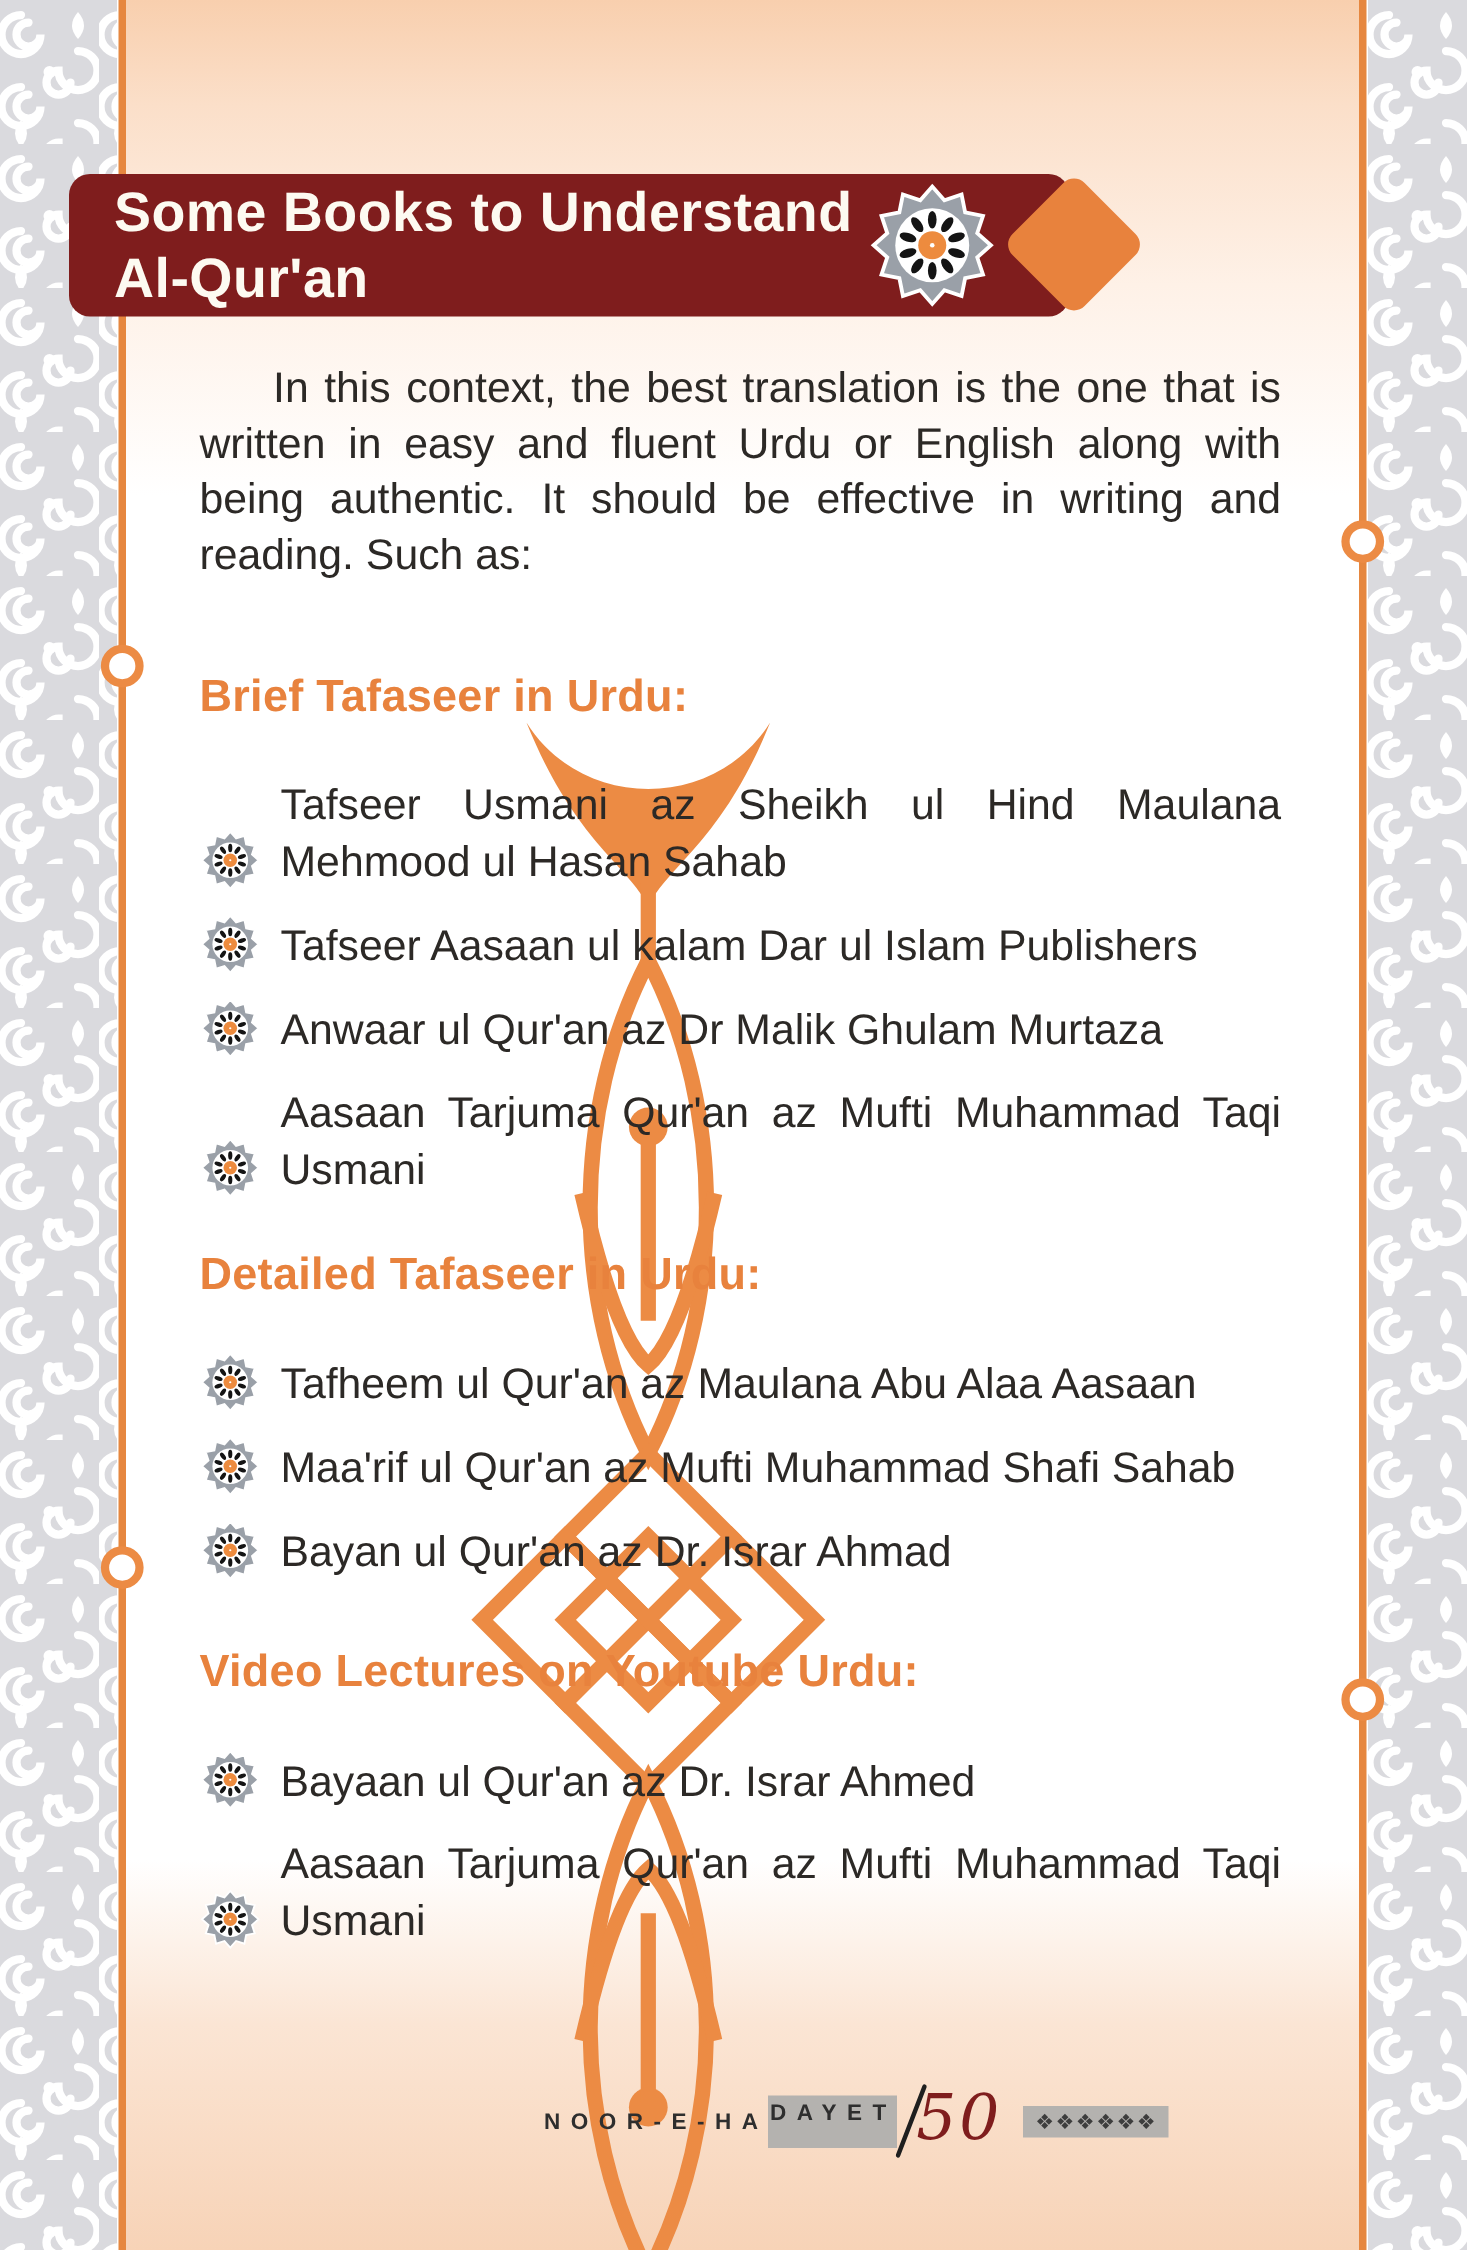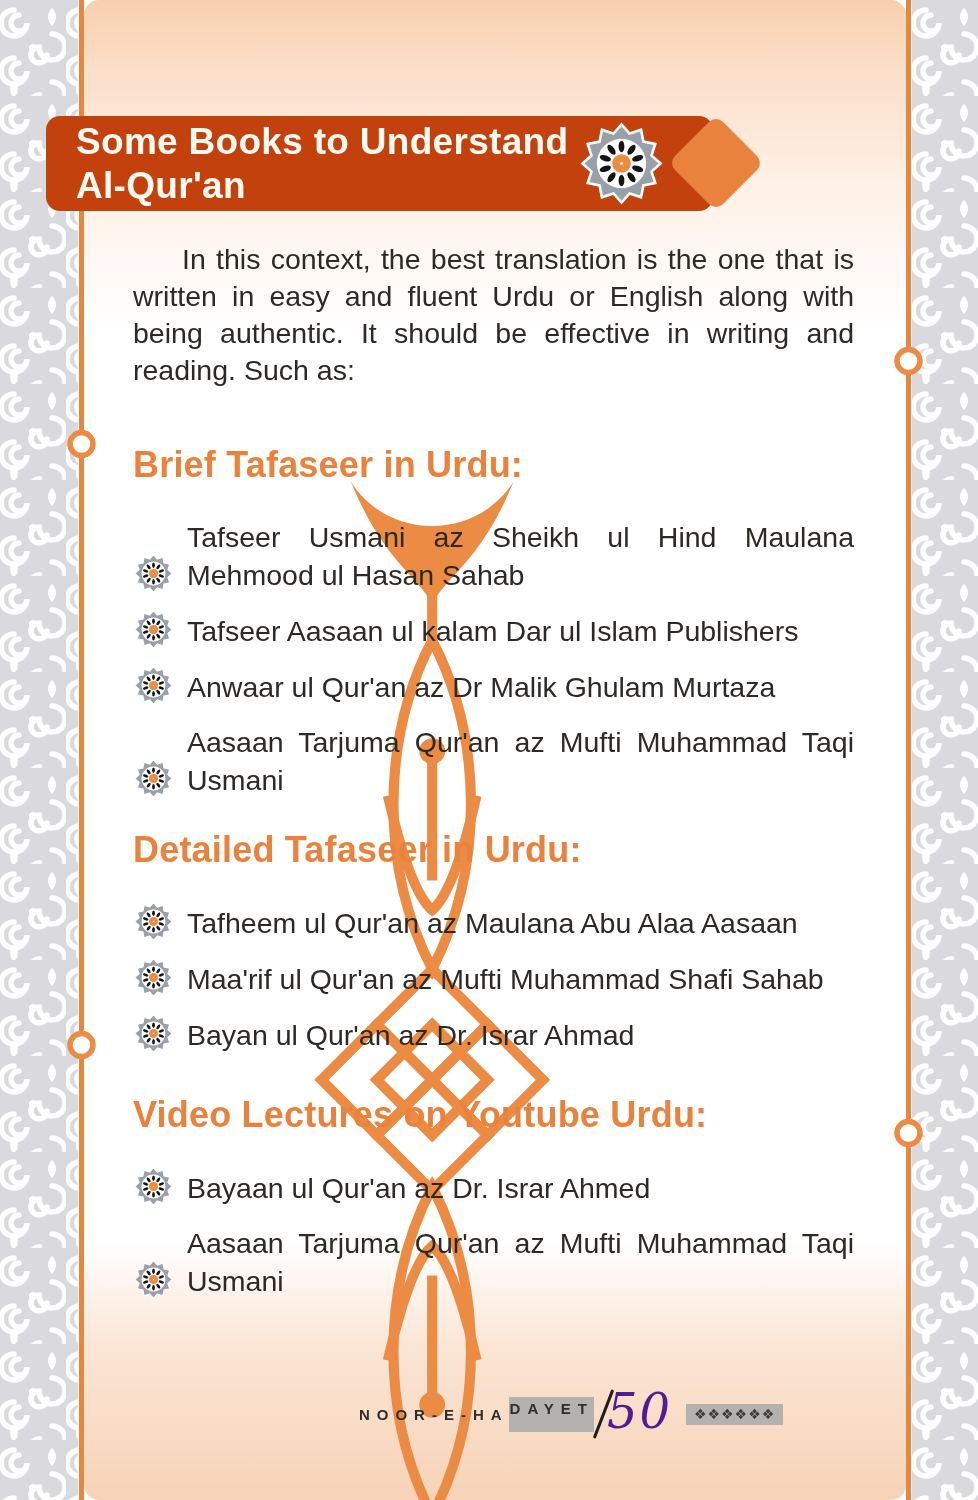--- a/index.html
+++ b/index.html
@@ -12,69 +12,68 @@
   .side-band{position:absolute;top:0;height:1500px;z-index:1;}
   .side-band.left{left:0;width:78px;}
   .side-band.right{left:912px;width:66px;}
   
   .content{
     position:absolute;left:84px;top:0;width:822px;height:1500px;z-index:2;
     background:linear-gradient(180deg,
       #f8cfae 0px,#fbdfc9 70px,#fef1e7 190px,#ffffff 330px,
       #ffffff 1240px,#fbe5d4 1350px,#f7d3b7 1500px);
     box-sizing:border-box;
-    border-radius:15px;
   }
   
   svg.deco{position:absolute;left:0;top:0;z-index:3;pointer-events:none;}
   
   .banner{
     position:absolute;top:116px;left:46px;width:667px;height:95px;
-    background:#c2410c;border-radius:14px;z-index:4;
+    background:#7f1d1d;border-radius:14px;z-index:4;
   }
   .banner::after{
     content:"";position:absolute;right:-37px;top:13px;width:68px;height:68px;
     background:#e8823d;transform:rotate(45deg);border-radius:10px;
   }
   .banner h1{
     margin:0;padding:4px 0 0 30px;font-size:37px;line-height:44px;
     color:#fdfaf1;font-weight:bold;letter-spacing:0.3px;
   }
   .banner h1 span{display:block;}
   .banner .medallion{position:absolute;left:533px;top:5px;width:85px;height:85px;}
   
   .flow{position:relative;z-index:4;padding-top:241px;}
   .intro{
     margin:0 52px 0 49px;font-size:28.5px;line-height:37px;color:#2c2926;
     text-align:justify;text-indent:49px;
   }
   h2.sect{
-    margin:0 52px 0 49px;font-size:36px;line-height:38px;
+    margin:0 52px 0 49px;font-size:30px;line-height:38px;
     color:#e8823d;font-weight:bold;letter-spacing:0.2px;
   }
   h2.s1{margin-top:57px;}
   h2.s2{margin-top:32px;}
   h2.s3{margin-top:42px;}
   ul.booklist{list-style:none;margin:34px 0 0 0;padding:0 52px 0 49px;}
   ul.booklist li{display:flex;align-items:flex-end;margin-bottom:17px;}
   ul.booklist .bullet{width:41px;height:41px;flex:0 0 41px;margin:-2px 13px 0 0;}
   ul.booklist .txt{
     flex:1;font-size:28.5px;line-height:38px;color:#2c2926;text-align:justify;
   }
   
   .footer{
     position:absolute;top:1388px;left:84px;width:974px;z-index:4;
     display:flex;align-items:center;justify-content:center;height:52px;
   }
   .brand{font-size:15px;letter-spacing:7px;color:#2e2e2e;font-weight:600;white-space:nowrap;}
   .brand-band{background:#b4b2af;padding:3px 0 15px 1px;}
   .slash{width:3px;height:52px;background:#1f1f1f;transform:rotate(21deg);margin:0 2px 0 8px;border-radius:2px;}
   .pagenum{
-    font-family:"DejaVu Serif", serif;font-style:italic;font-size:48px;
-    color:#4c1d95;margin-top:-6px;letter-spacing:2px;
+    font-family:"DejaVu Serif", serif;font-style:italic;font-size:42px;
+    color:#7f1d1d;margin-top:-6px;letter-spacing:2px;
   }
   .orn-band{
     background:#b4b2af;height:21px;width:97px;margin-left:14px;
     font-size:14px;line-height:20px;color:#3d3d3d;text-align:center;
     letter-spacing:1px;overflow:hidden;white-space:nowrap;
   }
 </style>
 </head>
 <body>
 

